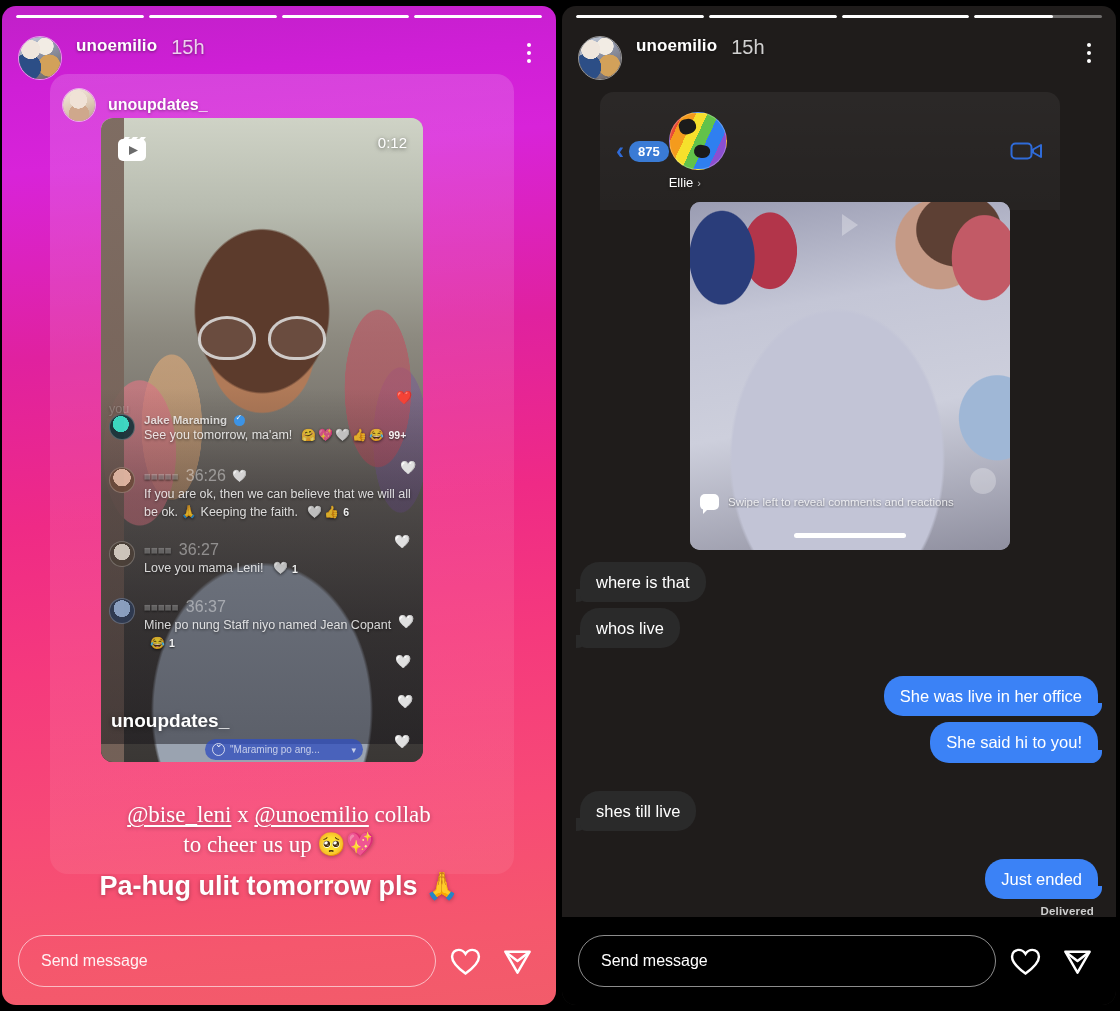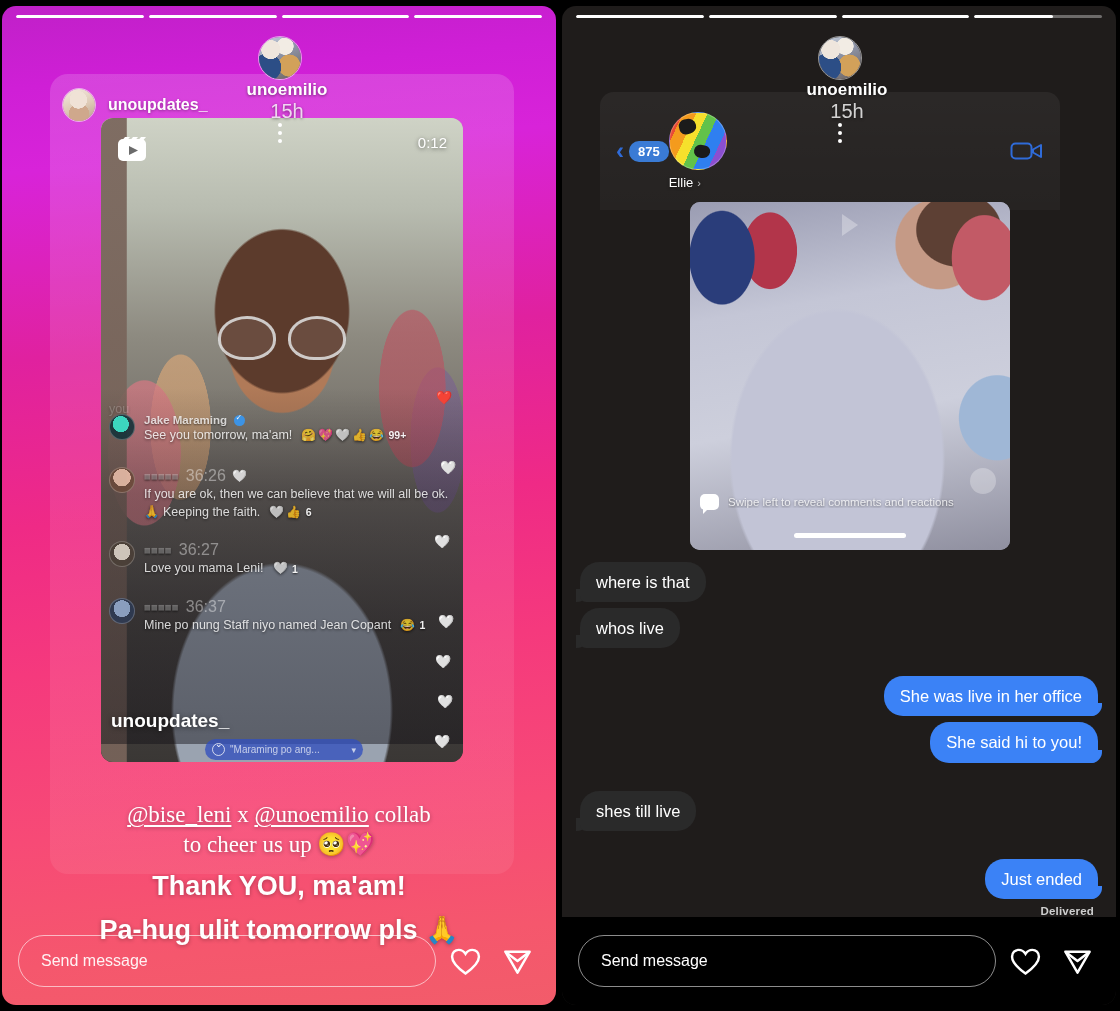--- a/index.html
+++ b/index.html
@@ -32,21 +32,21 @@
   .progress-row {
     position: absolute; top: 9px; left: 14px; right: 14px;
     display: flex; gap: 5px; height: 4px; z-index: 40;
   }
   .seg { flex: 1; height: 3px; border-radius: 2px; background: rgba(255,255,255,0.35); overflow: hidden; }
   .seg .fill { height: 100%; background: #fff; border-radius: 2px; }
 
   
   .story-header {
     position: absolute; top: 30px; left: 16px; right: 14px;
-    display: flex; align-items: center; z-index: 40; height: 46px; flex-direction: column;
+    display: flex; align-items: flex-start; z-index: 40; height: 46px;
   }
   .avatar-ring {
     width: 44px; height: 44px; border-radius: 50%;
     flex: 0 0 44px; overflow: hidden; position: relative;
     border: 1.5px solid rgba(255,255,255,0.55);
   }
   .av-img-1 { width:100%; height:100%;
     background:
       radial-gradient(circle at 28% 30%, #efe6dd 0 22%, transparent 23%),
       radial-gradient(circle at 62% 22%, #f2ece4 0 20%, transparent 21%),
@@ -79,21 +79,21 @@
     border-radius: 18px;
     background: linear-gradient(175deg, rgba(255,255,255,0.16) 0%, rgba(255,255,255,0.10) 45%, rgba(255,255,255,0.07) 100%);
     z-index: 10;
   }
   .repost-head { position:absolute; top:14px; left:12px; display:flex; align-items:center; }
   .repost-head .avatar-ring { width: 34px; height: 34px; flex:0 0 34px; border-width:1px; }
   .repost-user { margin-left: 12px; color:#fff; font-size: 16px; font-weight: bold;
     text-shadow: 0 1px 3px rgba(0,0,0,0.35); }
 
   .video-box {
-    position:absolute; left: 51px; top: 44px; width: 362px; height: 644px;
+    position:absolute; left: 51px; top: 44px; width: 322px; height: 644px;
     border-radius: 12px; overflow:hidden;
     background: linear-gradient(180deg,#b4b8ac 0%, #9a9d94 10%, #7d7a72 30%, #585450 60%, #403c39 100%);
   }
   .vid-bg {
     position:absolute; inset:0;
     background:
       
       linear-gradient(90deg, rgba(120,100,90,.92) 0 7%, rgba(0,0,0,0) 7.2%),
       
       radial-gradient(ellipse 60px 120px at 12% 52%, rgba(210,120,130,.75) 0 60%, transparent 61%),
@@ -433,21 +433,20 @@
             <span class="li-caret">▾</span>
           </div>
         </div>
       </div>
 
       <div class="caption">
         <div class="cap-line1">
           <u>@bise_leni</u><span> x </span><u>@unoemilio</u><span> collab</span>
         </div>
         <div class="cap-line1">to cheer us up 🥺💖</div>
-        <div class="cap-big">Thank YOU, ma'am!</div>
         <div class="cap-big">Pa-hug ulit tomorrow pls 🙏</div>
       </div>
 
       <div class="footer footer-left">
         <div class="send-pill send-left">
           <span>Send message</span>
         </div>
         <div class="ico-btn">
           <svg width="31" height="29" viewBox="0 0 24 22">
               <path d="M12 20.3 C4 14.5 1.6 10.6 1.6 7.3 C1.6 4.1 4 2 6.7 2 C8.8 2 10.8 3.2 12 5.1 C13.2 3.2 15.2 2 17.3 2 C20 2 22.4 4.1 22.4 7.3 C22.4 10.6 20 14.5 12 20.3 Z" fill="none" stroke="#fff" stroke-width="1.9"></path>

